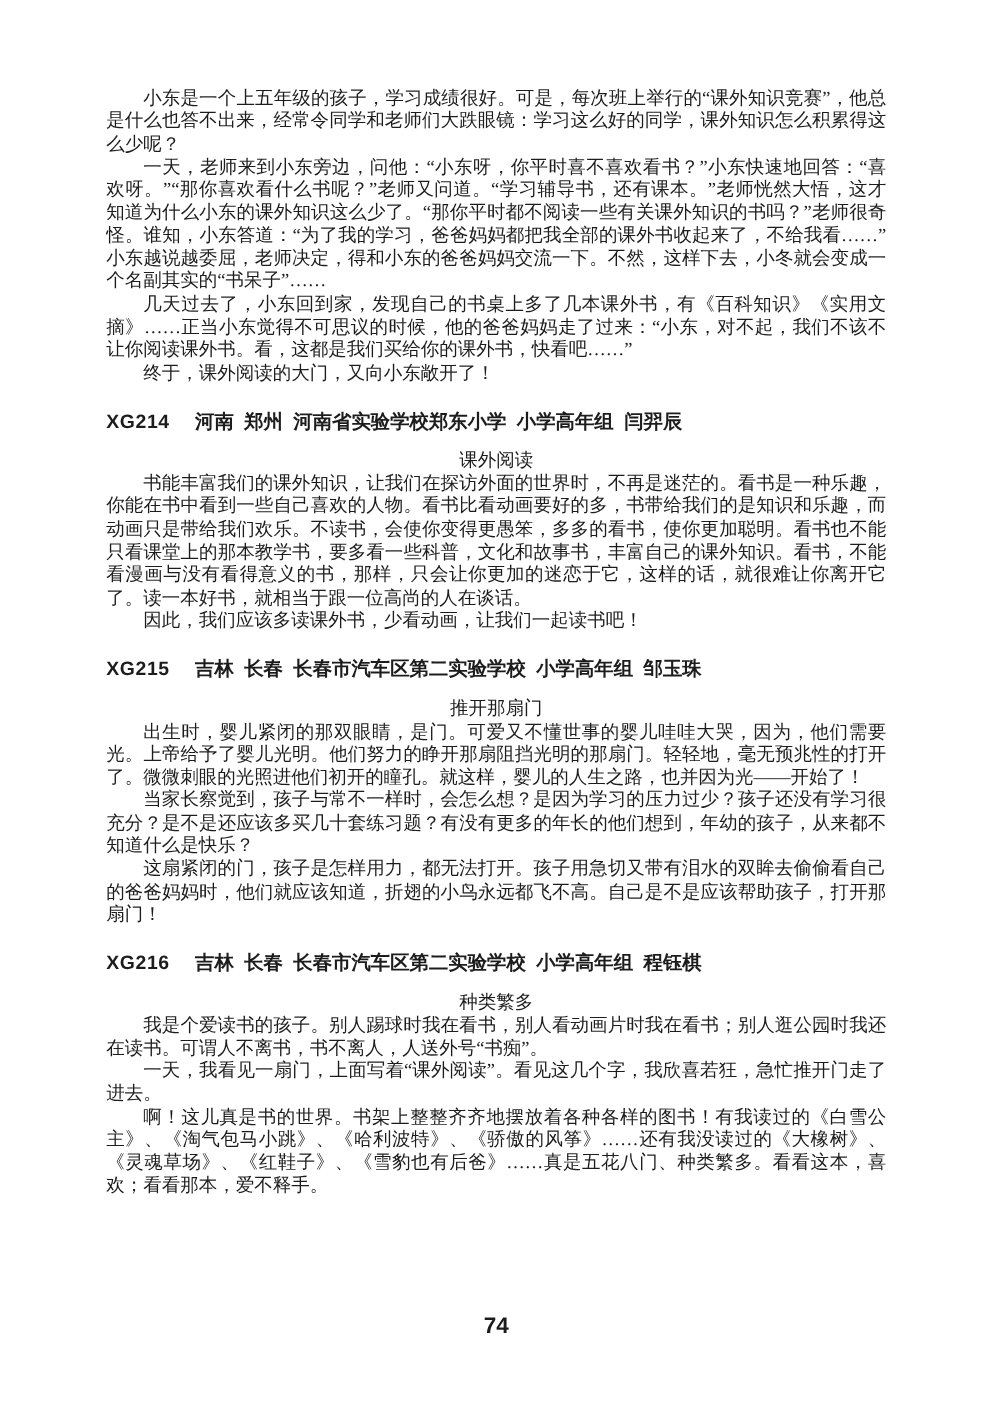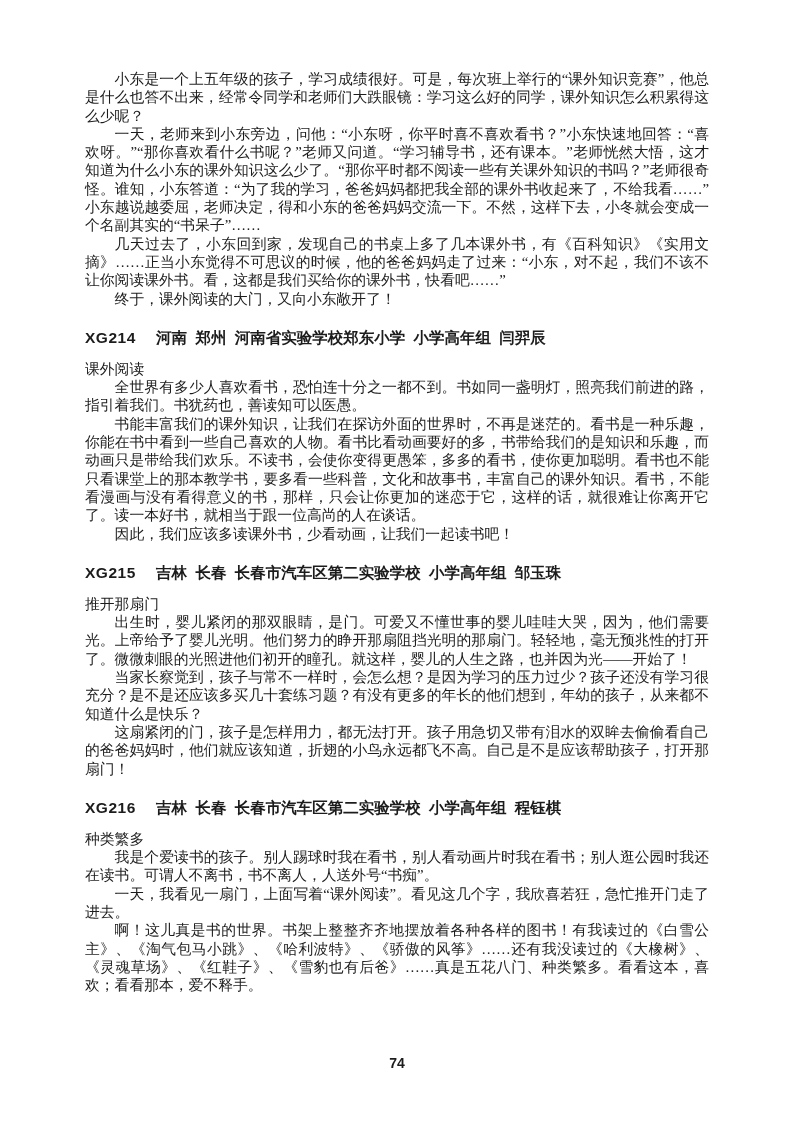--- a/index.html
+++ b/index.html
@@ -23,21 +23,21 @@
     width: 624px;
     font-size: 14.8px;
     line-height: 18.3px;
     text-align: justify;
   }
   .para {
     margin: 0;
     text-indent: 2em;
   }
   .essay-title {
-    text-align: left;
+    text-align: center;
     text-indent: 0;
   }
   .essay-header {
     font-family: "Liberation Sans", "DejaVu Sans", sans-serif;
     font-weight: bold;
     font-size: 15.5px;
     line-height: 19px;
     margin: 20px 0 13px 0;
     text-align: left;
     text-indent: 0;
@@ -48,21 +48,21 @@
     letter-spacing: 0.5px;
   }
   .page-number {
     position: absolute;
     bottom: 52px;
     left: 0;
     width: 100%;
     text-align: center;
     font-family: "Liberation Sans", "DejaVu Sans", sans-serif;
     font-weight: bold;
-    font-size: 14px;
+    font-size: 18px;
     color: #1c1c1c;
   }
 </style>
 </head>
 <body>
 
 <div class="page">
   <div class="content">
 
     <section>
@@ -71,21 +71,20 @@
       <p class="para">几天过去了，小东回到家，发现自己的书桌上多了几本课外书，有《百科知识》《实用文摘》……正当小东觉得不可思议的时候，他的爸爸妈妈走了过来：“小东，对不起，我们不该不让你阅读课外书。看，这都是我们买给你的课外书，快看吧……”</p>
       <p class="para">终于，课外阅读的大门，又向小东敞开了！</p>
     </section>
 
     <section>
       <h2 class="essay-header">
         <span class="essay-code">XG214</span>
         <span>河南 郑州 河南省实验学校郑东小学 小学高年组 闫羿辰</span>
       </h2>
       <p class="para essay-title">课外阅读</p>
-      <p class="para">全世界有多少人喜欢看书，恐怕连十分之一都不到。书如同一盏明灯，照亮我们前进的路，指引着我们。书犹药也，善读知可以医愚。</p>
       <p class="para">书能丰富我们的课外知识，让我们在探访外面的世界时，不再是迷茫的。看书是一种乐趣，你能在书中看到一些自己喜欢的人物。看书比看动画要好的多，书带给我们的是知识和乐趣，而动画只是带给我们欢乐。不读书，会使你变得更愚笨，多多的看书，使你更加聪明。看书也不能只看课堂上的那本教学书，要多看一些科普，文化和故事书，丰富自己的课外知识。看书，不能看漫画与没有看得意义的书，那样，只会让你更加的迷恋于它，这样的话，就很难让你离开它了。读一本好书，就相当于跟一位高尚的人在谈话。</p>
       <p class="para">因此，我们应该多读课外书，少看动画，让我们一起读书吧！</p>
     </section>
 
     <section>
       <h2 class="essay-header">
         <span class="essay-code">XG215</span>
         <span>吉林 长春 长春市汽车区第二实验学校 小学高年组 邹玉珠</span>
       </h2>
       <p class="para essay-title">推开那扇门</p>

